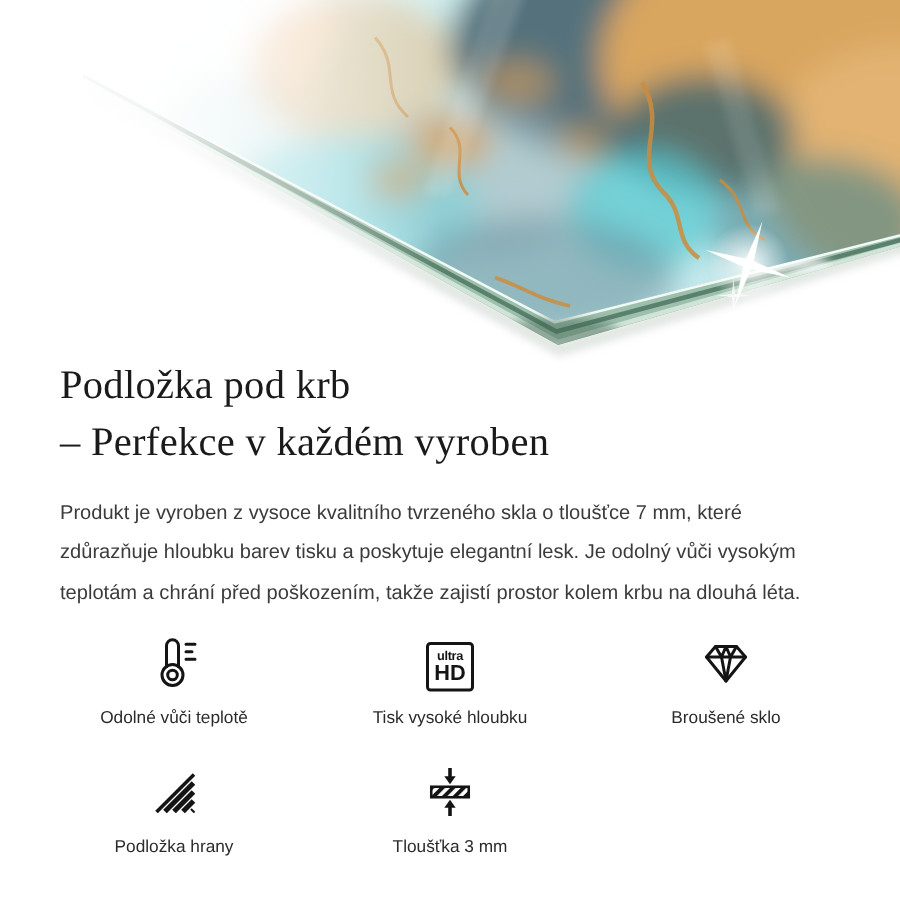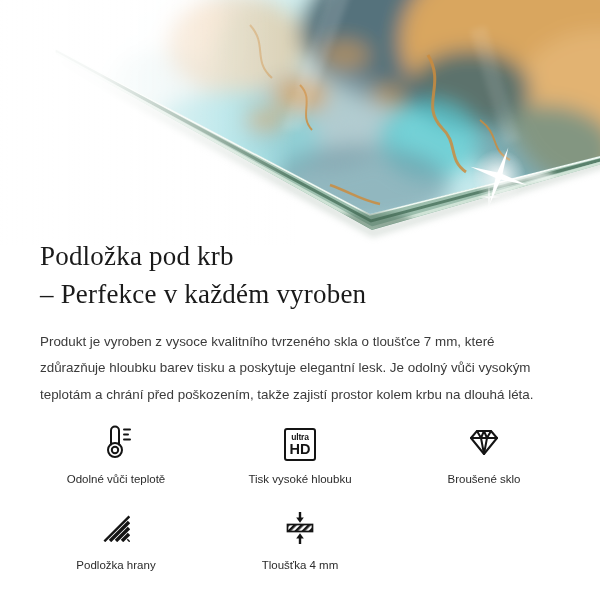--- a/index.html
+++ b/index.html
@@ -217,17 +217,17 @@
               <rect width="2.6" height="5" fill="#141414"></rect>
             </pattern>
           </defs>
           <line x1="19" y1="3" x2="19" y2="9" stroke="#141414" stroke-width="2.4"></line>
           <polygon points="15.2,8.5 22.8,8.5 19,13.8" fill="#141414"></polygon>
           <rect x="6.5" y="15.5" width="25" height="7" fill="url(#hatchP)" stroke="#141414" stroke-width="1.7"></rect>
           <polygon points="15.2,29.5 22.8,29.5 19,24.2" fill="#141414"></polygon>
           <line x1="19" y1="29" x2="19" y2="35" stroke="#141414" stroke-width="2.4"></line>
         </svg>
       </span>
-      <span class="flabel">Tloušťka 4 mm</span>
+      <span class="flabel">Tloušťka 3 mm</span>
     </div>
 
   </div>
 </div>
 
 </body></html>

